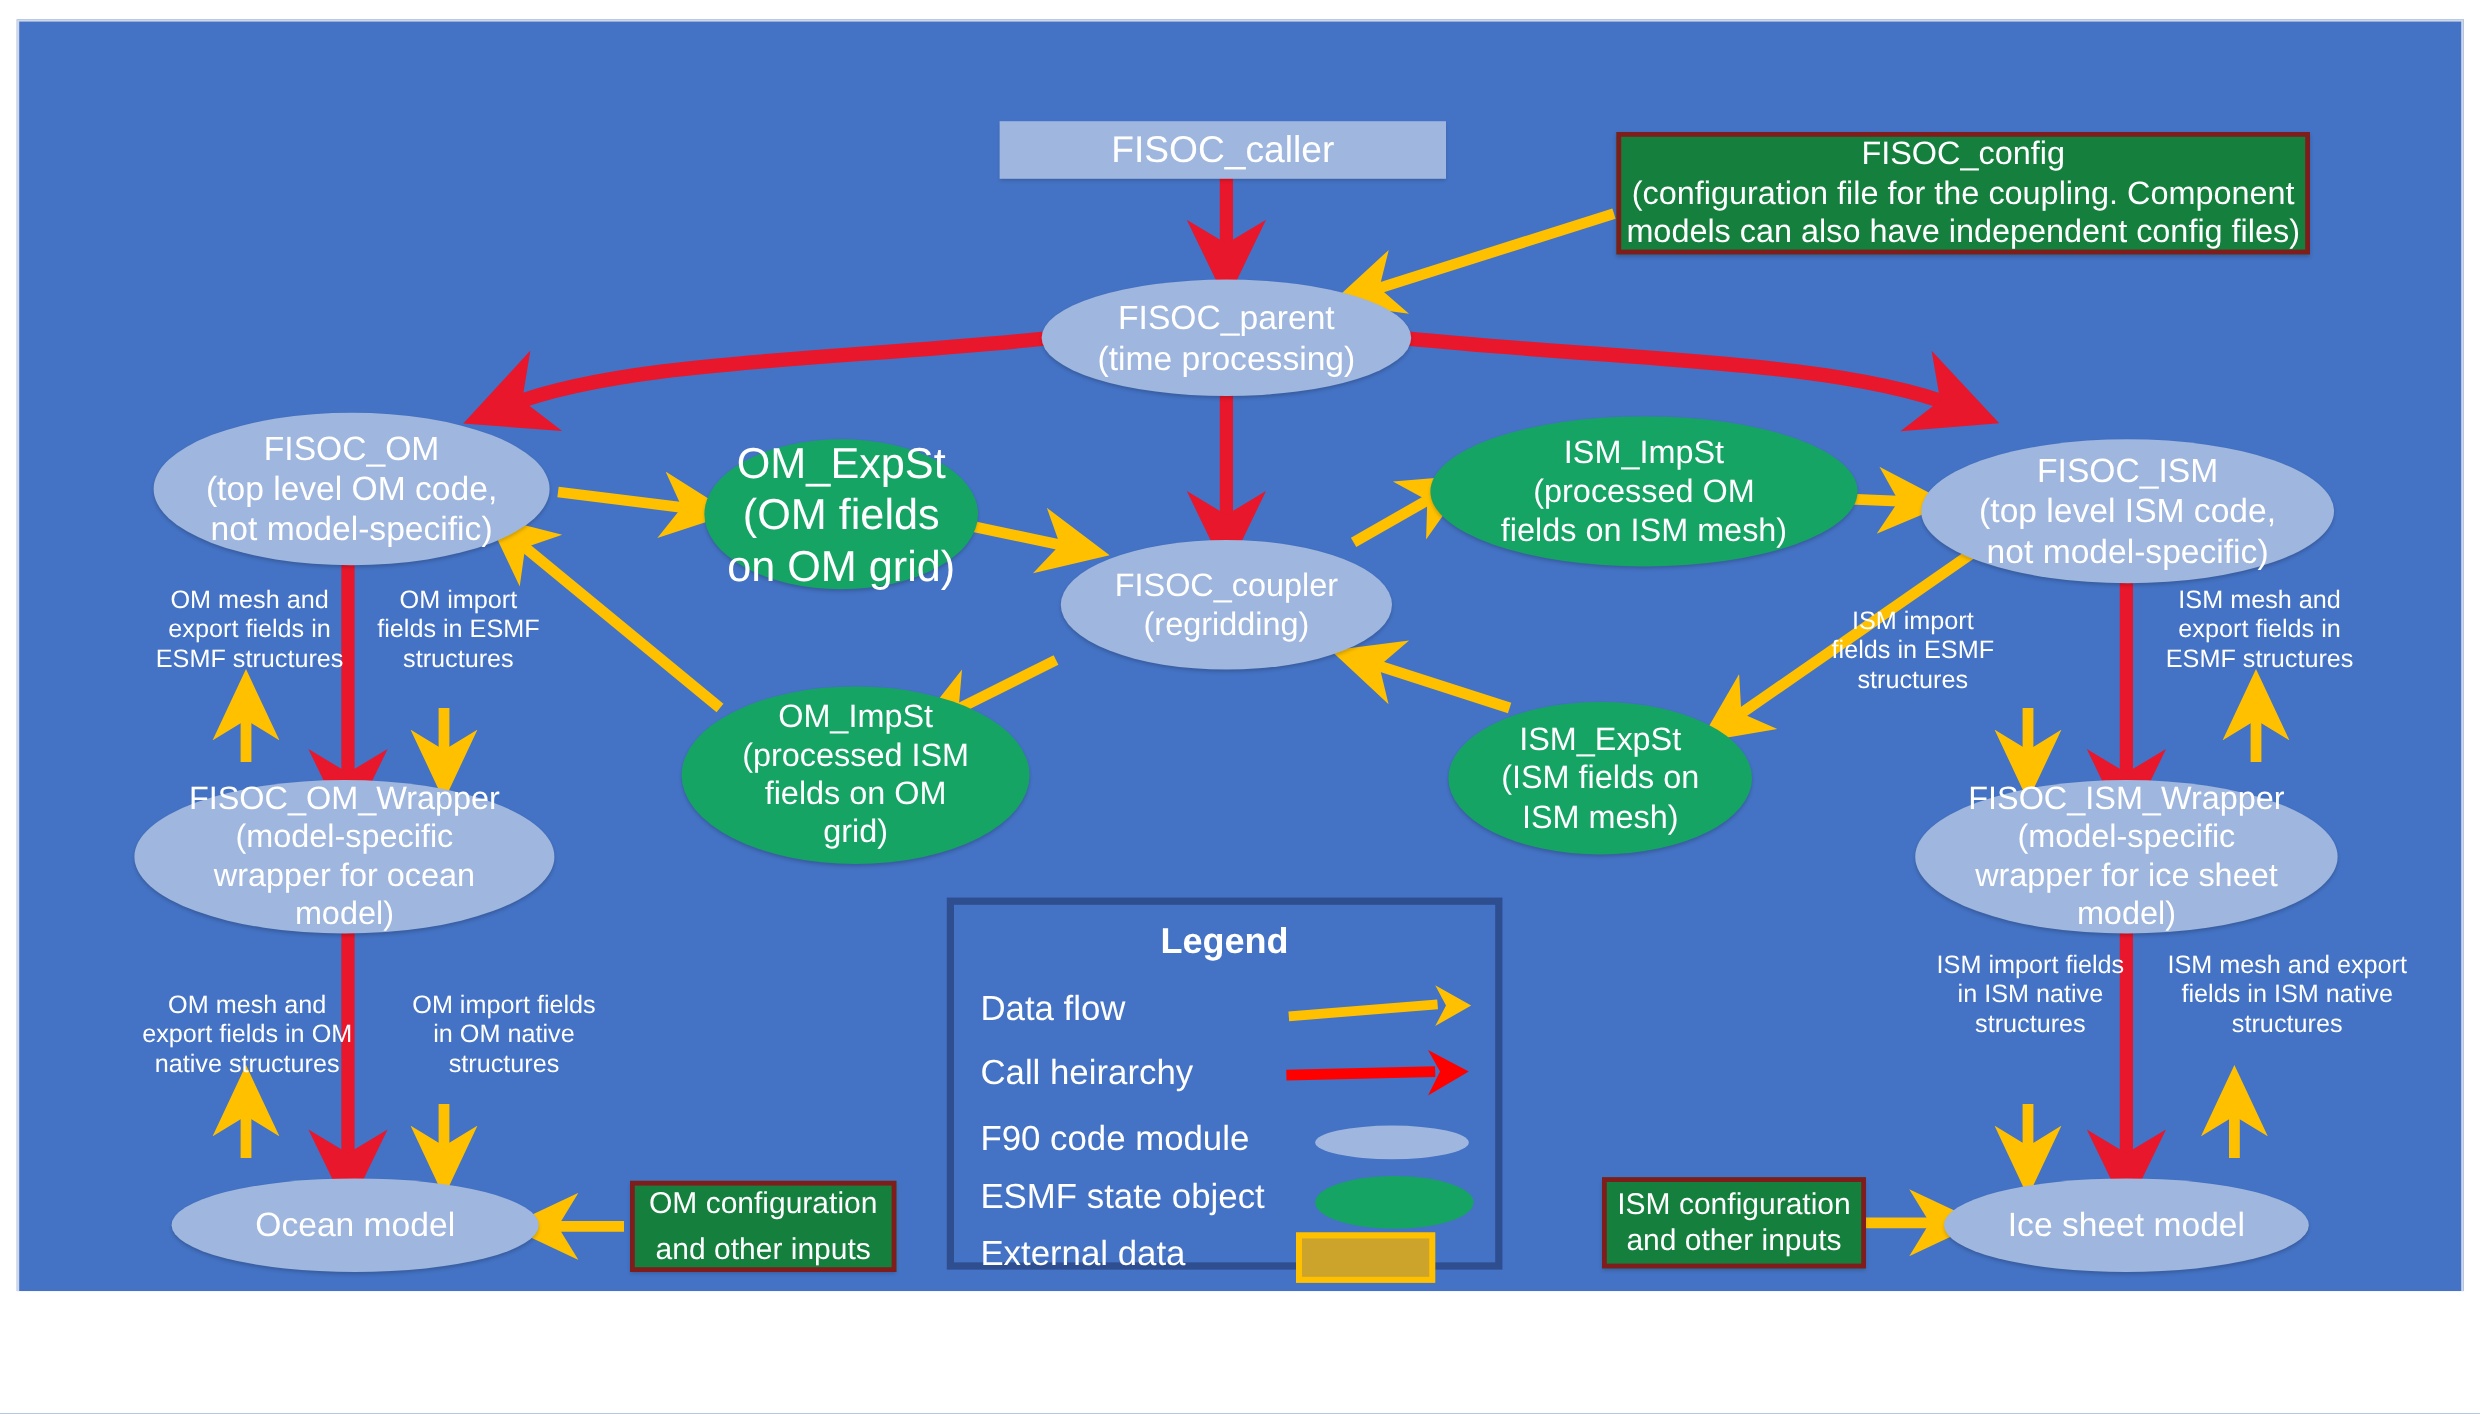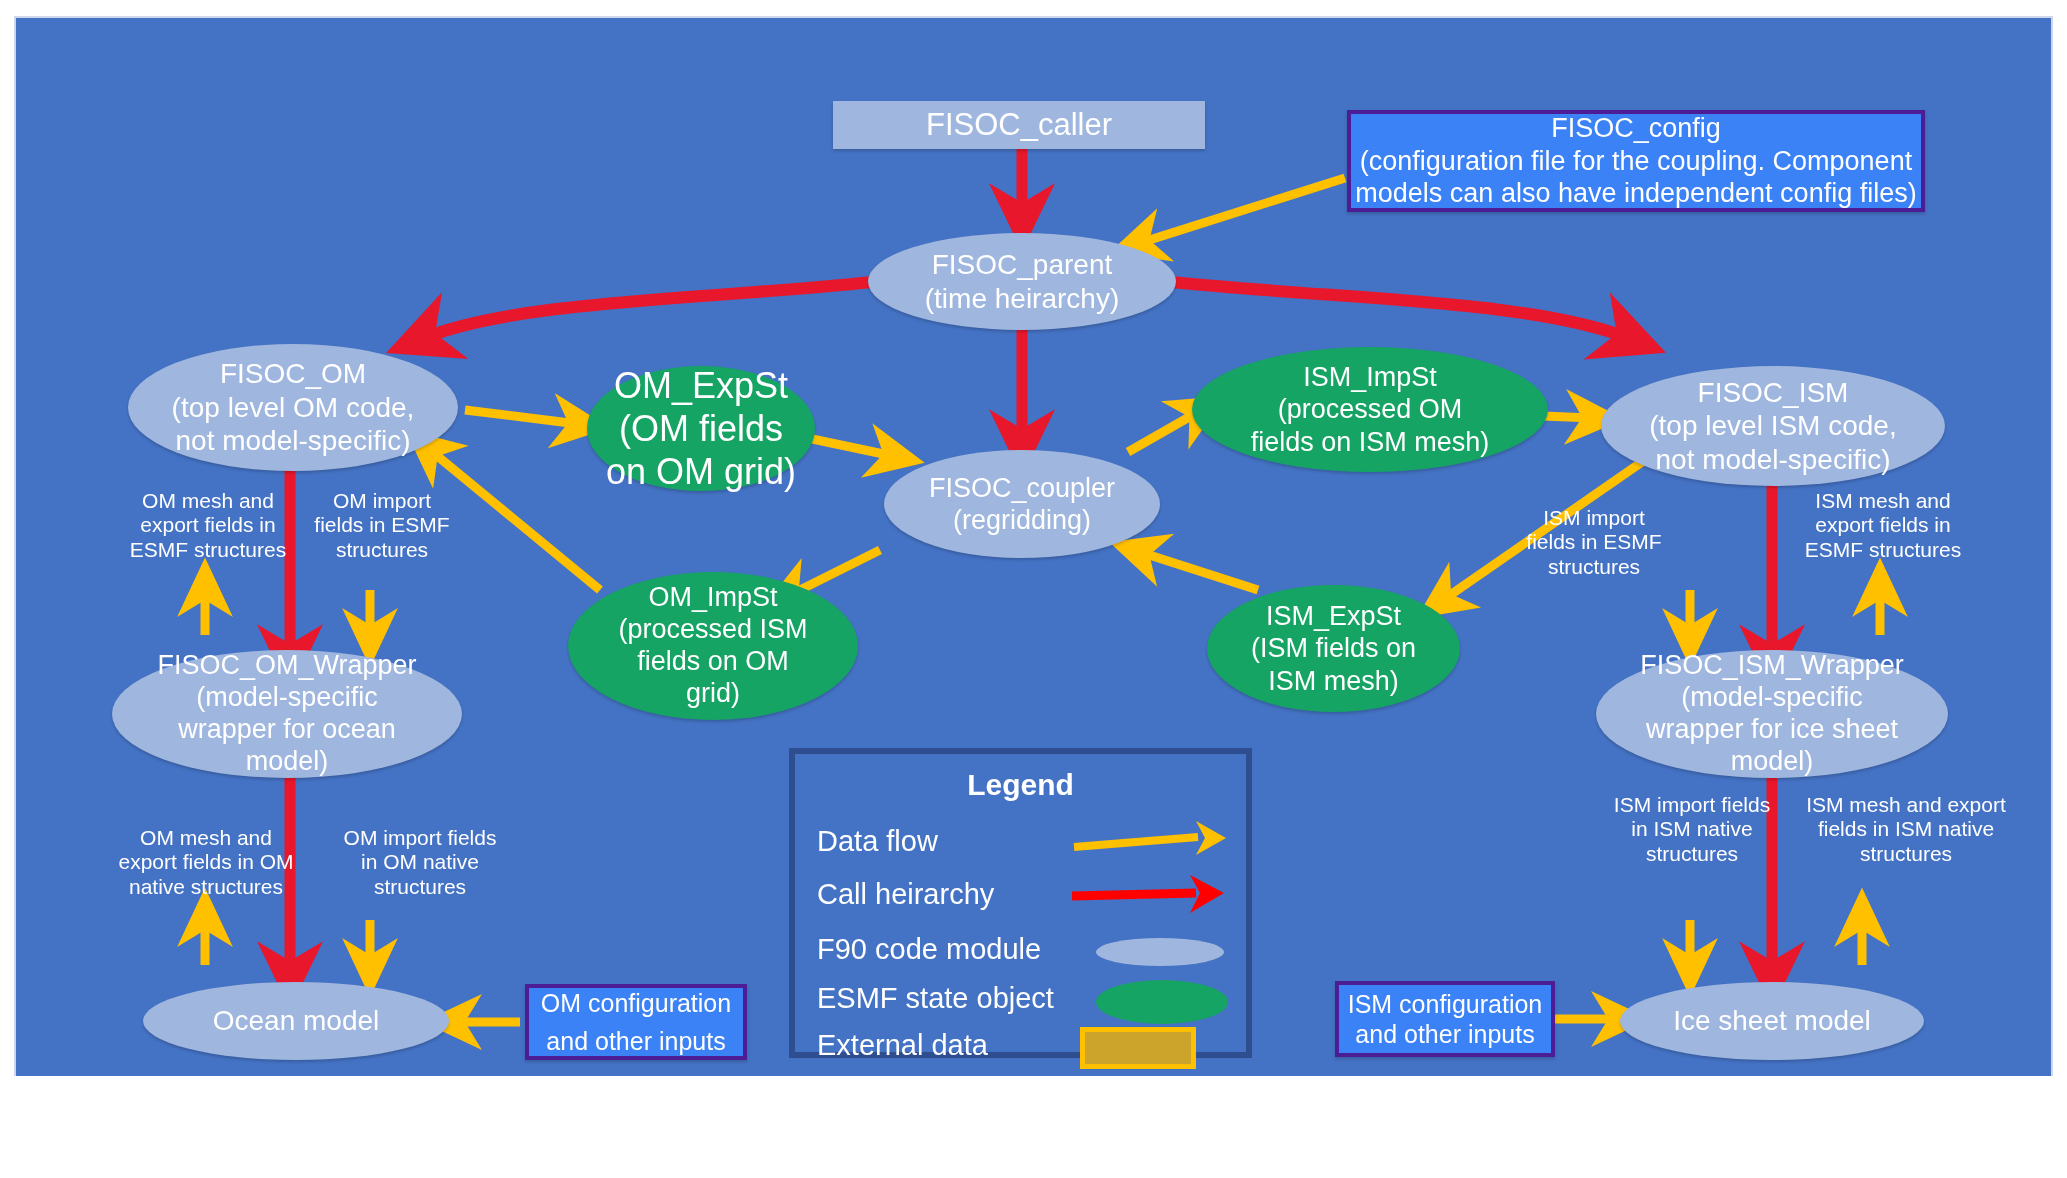--- a/index.html
+++ b/index.html
@@ -17,21 +17,21 @@
     background:#4472C4;
     border:2px solid #cfd8ea;
     box-sizing:border-box;
   }
   #svgLayer{position:absolute;left:0;top:0;width:2067px;height:1178px;pointer-events:none;}
 
   .node{position:absolute;display:flex;align-items:center;justify-content:center;text-align:center;color:#ffffff;box-sizing:border-box;}
   .ell{border-radius:50%;}
   .f90{background:#9FB6DE;box-shadow:0 2px 3px rgba(0,0,0,.18);}
   .esmf{background:#16A465;box-shadow:0 2px 3px rgba(0,0,0,.18);}
-  .extdata{background:#3b82f6;border:4px solid #4c1d95;box-shadow:0 2px 3px rgba(0,0,0,.18);}
+  .extdata{background:#15803d;border:4px solid #7f1d1d;box-shadow:0 2px 3px rgba(0,0,0,.18);}
   .rect{}
 
   .lbl{position:absolute;color:#ffffff;text-align:center;line-height:1.16;}
 
   #legend{
     position:absolute;
     left:789px;top:748px;width:463px;height:310px;
     background:#4472C4;
     border:6px solid #2E4E8F;
     box-sizing:border-box;
@@ -128,21 +128,21 @@
   </div>
 
   <div class="node rect extdata" style="left:1347px;top:110px;width:578px;height:102px;flex-direction:column;font-size:27px;line-height:1.22;">
     <span>FISOC_config</span>
     <span>(configuration file for the coupling.  Component</span>
     <span>models can also have independent config files)</span>
   </div>
 
   <div class="node ell f90" style="left:868px;top:233px;width:308px;height:97px;flex-direction:column;font-size:28px;line-height:1.18;">
     <span>FISOC_parent</span>
-    <span>(time heirarchy)</span>
+    <span>(time processing)</span>
   </div>
 
   <div class="node ell f90" style="left:128px;top:344px;width:330px;height:127px;flex-direction:column;font-size:28px;line-height:1.2;">
     <span>FISOC_OM</span>
     <span>(top level OM code,</span>
     <span>not model-specific)</span>
   </div>
 
   <div class="node ell esmf" style="left:587px;top:366px;width:228px;height:125px;flex-direction:column;font-size:36px;line-height:1.2;">
     <span>OM_ExpSt</span>

